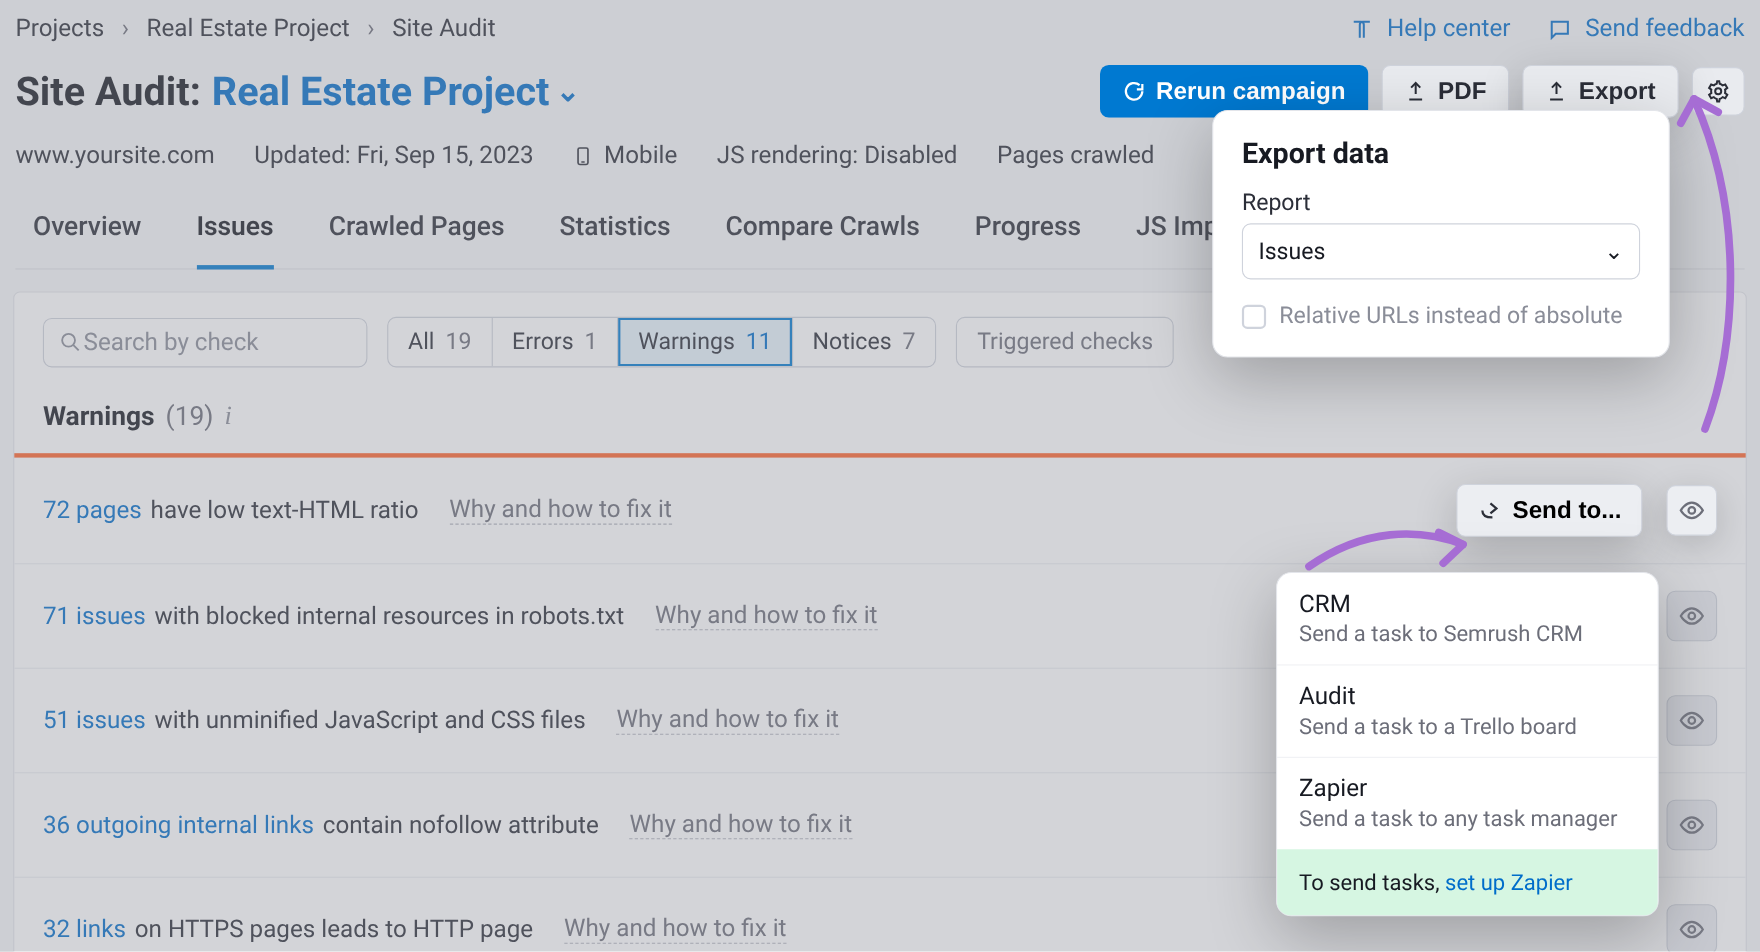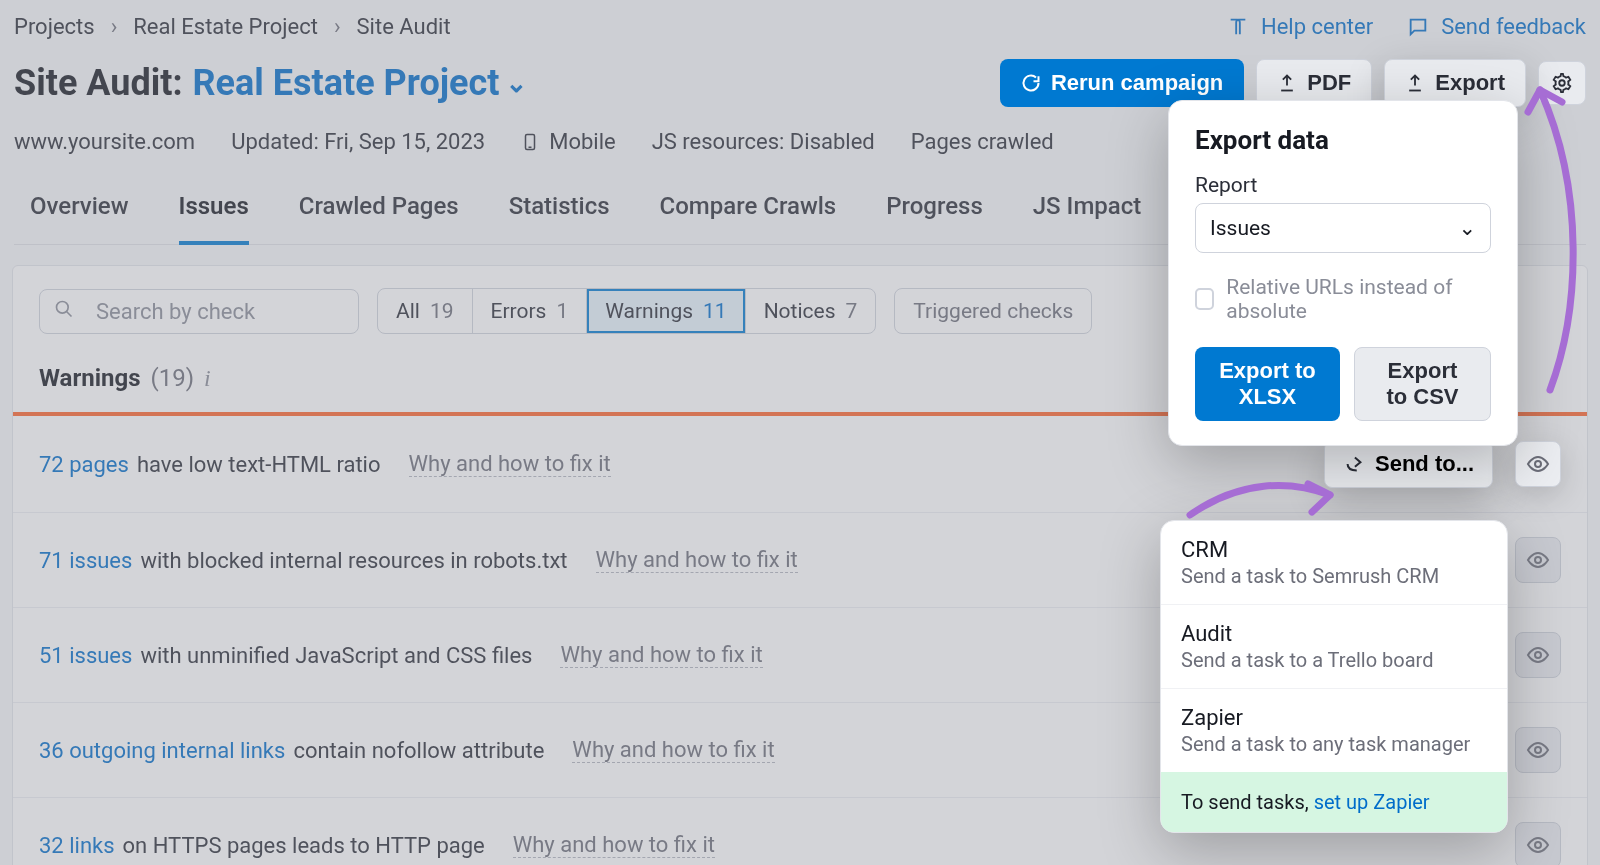--- a/index.html
+++ b/index.html
@@ -60,21 +60,21 @@
   .meta-item { display:flex; gap:10px; align-items:center; }
 
   .tabs { display:flex; gap:34px; margin-top:38px; font-size:24px; padding:0 0 12px 0; border-bottom:1px solid #dfe1e6; }
   .tab { padding-bottom:12px; color:#2b2e38; font-weight:500; position:relative;margin-left:16px;}
   .tab.active { color:#171a22; font-weight:600;}
   .tab.active::after { content:""; position:absolute; left:0; right:0; bottom:-13px; height:4px; background:var(--blue);}
 
   .panel { margin:20px 12px 0 12px; background:#fff; border:1px solid #e3e5ea; border-radius:6px; position:relative; }
 
   .panel-controls { display:flex; gap:18px; padding:22px 26px; align-items:center;}
-  .search-box { display:flex; align-items:flex-start; gap:22px; border:1px solid var(--border); border-radius:8px; padding:9px 14px; width:320px; color:#8a8d98;}
+  .search-box { display:flex; align-items:center; gap:2px; border:1px solid var(--border); border-radius:8px; padding:9px 14px; width:295px; color:#8a8d98;}
   .seg { display:flex; border:1px solid var(--border); border-radius:8px; overflow:hidden;}
   .seg .seg-item { padding:10px 18px; display:flex; gap:10px; border-right:1px solid var(--border); font-size:21px; color:#2b2e38; align-items:flex-end;}
   .seg .seg-item:last-child { border-right:none; }
   .seg .seg-item.active { background:#e6f2fb; box-shadow: inset 0 0 0 2px var(--blue); }
   .num { color:#6c6e79; }
   .dropdown-pill { border:1px solid var(--border); border-radius:8px; padding:10px 18px; color:#6c6e79; font-size:21px;}
 
   .section-head { padding:8px 26px 20px; display:flex; align-items:center; gap:10px; font-size:24px; }
   .section-head .label { font-weight:700; }
   .section-head .count { color:#6c6e79; }
@@ -83,21 +83,21 @@
 
   .issue-row { display:flex; align-items:center; padding:24px 26px; border-bottom:1px solid #eceef2; font-size:22px; gap:8px; position:relative;}
   .issue-row .link { color: var(--blue-link); }
   .issue-row .rest { color:#2b2e38; margin-right:20px;}
   .issue-row .why { color:#6c6e79; border-bottom:1px dashed #b2b5bf; }
   .issue-row .spacer { flex:1; }
   .eye-btn { border:1px solid #cfd3dc; background:#eceef2; border-radius:8px; width:46px; height:46px; display:flex; align-items:center; justify-content:center; position:relative;}
 
   
   .popup { position:absolute; z-index:30; background:#fff; border:1px solid #e3e5ea; border-radius:14px; box-shadow:0 18px 60px rgba(0,0,0,.25); }
-  #export-popup { top:100px; right:82px; width:350px; padding:24px 26px; }
+  #export-popup { top:100px; right:82px; width:416px; padding:24px 26px; }
   #export-popup h3 { margin:0 0 18px 0; font-size:26px; font-weight:700; }
   #export-popup .field-label { font-size:21px; color:#2b2e38; margin-bottom:6px;}
   #export-popup .select { border:1px solid var(--border); border-radius:8px; padding:12px 14px; display:flex; justify-content:space-between; align-items:center; font-size:21px;}
   #export-popup .cbrow { display:flex; gap:12px; align-items:center; margin-top:22px; color:#8a8d98; font-size:21px;}
   #export-popup .cbrow .cb { width:22px; height:22px; border:2px solid #cfd3dc; border-radius:5px;}
   #export-popup .btn-row { display:flex; gap:14px; margin-top:24px;}
 
   .send-to-btn { display:flex; gap:10px; align-items:center; border:1px solid #cfd3dc; background:#eceef2; border-radius:8px; padding:10px 18px; font-size:22px; font-weight:600; position:relative; z-index:30;}
 
   #sendto-popup { top:520px; right:92px; width:348px; }
@@ -200,21 +200,21 @@
     <span class="meta-item">Updated: Fri, Sep 15, 2023</span>
     <span class="meta-item">
       <span>
         <svg width="18" height="22" viewBox="0 0 24 24" fill="none" stroke="#2b2e38" stroke-width="2">
             <rect x="6" y="2" width="12" height="20" rx="2"></rect>
             <line x1="10" y1="19" x2="14" y2="19"></line>
           </svg>
       </span>
       <span>Mobile</span>
     </span>
-    <span class="meta-item">JS resources: Disabled</span>
+    <span class="meta-item">JS rendering: Disabled</span>
     <span class="meta-item">Pages crawled</span>
   </div>
 
   <div class="tabs">
     <div class="tab">Overview</div>
     <div class="tab active">Issues</div>
     <div class="tab">Crawled Pages</div>
     <div class="tab">Statistics</div>
     <div class="tab">Compare Crawls</div>
     <div class="tab">Progress</div>
@@ -343,24 +343,20 @@
   <h3>Export data</h3>
   <div class="field-label">Report</div>
   <div class="select">
     <span>Issues</span>
     <span>⌄</span>
   </div>
   <div class="cbrow">
     <span class="cb"></span>
     <span>Relative URLs instead of absolute</span>
   </div>
-  <div class="btn-row">
-    <button class="btn primary">Export to XLSX</button>
-    <button class="btn light">Export to CSV</button>
-  </div>
 </div>
 
 <div id="sendto-popup" class="popup">
   <div class="opt">
     <div class="t">CRM</div>
     <div class="d">Send a task to Semrush CRM</div>
   </div>
   <div class="opt">
     <div class="t">Audit</div>
     <div class="d">Send a task to a Trello board</div>

